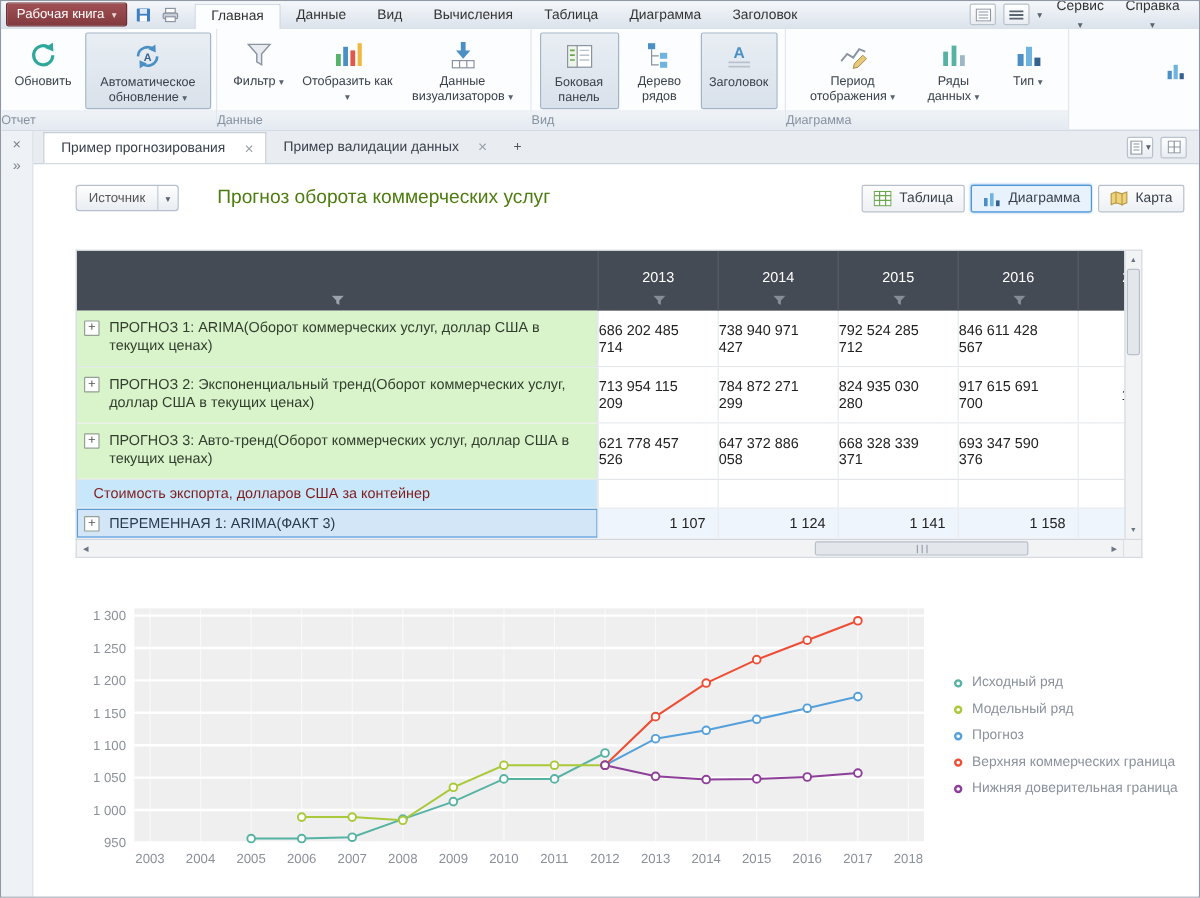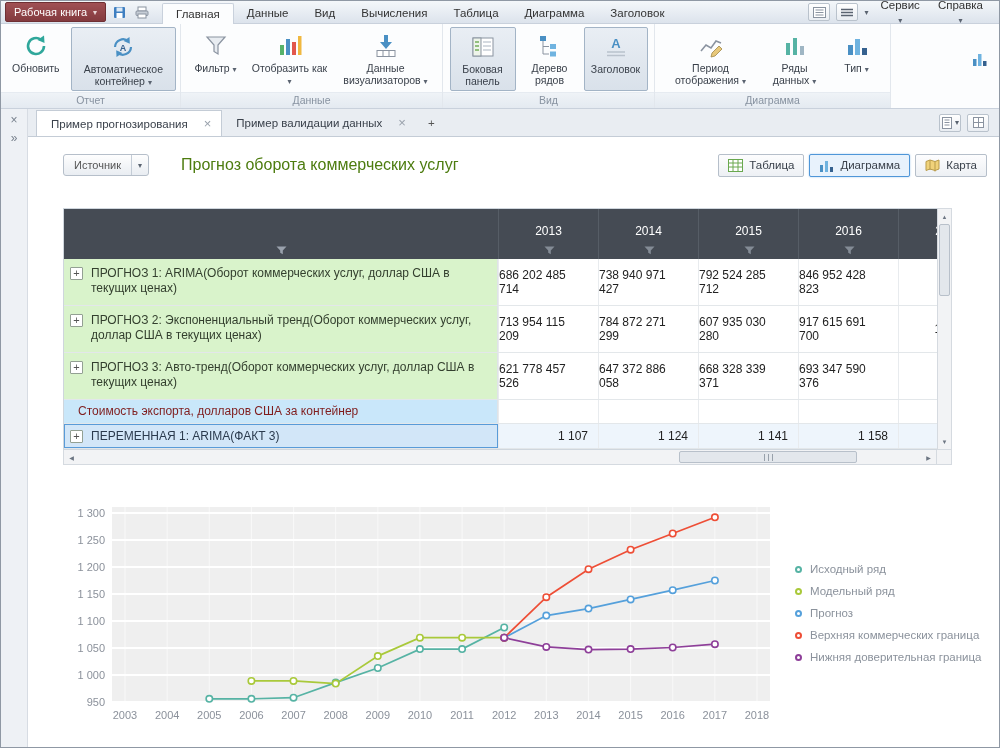--- a/index.html
+++ b/index.html
@@ -27,21 +27,21 @@
 
   
   .ribbon { height:85px; background:#fcfdfe; border-bottom:1px solid #c9d1dc; display:flex; position:relative; }
   .rgroup { display:flex; flex-direction:column; border-right:1px solid #e2e7ed; }
   .rbtns { flex:1; display:flex; align-items:flex-start; justify-content:center; gap:4px; padding:3px 4px 0; }
   .rbtn { display:flex; flex-direction:column; align-items:center; padding-top:5px; gap:3px; height:64px; border-radius:2px; }
   .rbtn.toggled { background:linear-gradient(#e9eef4,#d9e1ea); border:1px solid #a3b4c6; }
   .ricon { height:27px; display:flex; align-items:center; justify-content:center; }
   .rlabel { display:block; text-align:center; font-size:10.5px; line-height:12px; color:#3a414b; padding:0 2px; }
   .rlabel .dd { font-size:8px; color:#5a6370; }
-  .glabel { height:16px; font-size:10.5px; color:#8792a0; text-align:center; line-height:15px;
+  .glabel { height:16px; font-size:10.5px; color:#8792a0; line-height:15px;
             background:linear-gradient(#eff3f7,#e4eaf1); border-top:1px solid #e6ebf1; }
   .ribbon-extra { position:absolute; right:10px; top:26px; }
 
   
   .lower { display:flex; height:640px; }
   .leftstrip { width:27px; background:#eef1f5; border-right:1px solid #d7dce3; display:flex; flex-direction:column;
                align-items:center; padding-top:4px; gap:4px; }
   .ls-btn { font-size:12px; color:#79828e; line-height:14px; }
   .mainarea { flex:1; display:flex; flex-direction:column; }
 
@@ -191,21 +191,21 @@
         <div class="rbtn toggled" style="width:106px">
           <span class="ricon">
             <svg width="26" height="26" viewBox="0 0 26 26">
                 <path d="M5 13a8 8 0 0 1 13.5-5.5" fill="none" stroke="#4a90c4" stroke-width="2.2"></path>
                 <polygon points="19.5,3 19.8,9.8 13.6,7" fill="#4a90c4"></polygon>
                 <path d="M21 13a8 8 0 0 1-13.5 5.5" fill="none" stroke="#4a90c4" stroke-width="2.2"></path>
                 <polygon points="6.5,23 6.2,16.2 12.4,19" fill="#4a90c4"></polygon>
                 <text x="13" y="16.5" text-anchor="middle" font-size="9" font-weight="bold" fill="#35618f">A</text>
               </svg>
           </span>
-          <span class="rlabel"><span>Автоматическое контейнер</span> <span class="dd">▾</span></span>
+          <span class="rlabel"><span>Автоматическое обновление</span> <span class="dd">▾</span></span>
         </div>
       </div>
       <div class="glabel">Отчет</div>
     </div>
 
     <div class="rgroup" style="width:262px">
       <div class="rbtns">
         <div class="rbtn" style="width:56px">
           <span class="ricon">
             <svg width="26" height="26" viewBox="0 0 26 26">
@@ -438,31 +438,31 @@
                 </div>
               <div class="tbody">
                   <div class="trow green">
                     <div class="tlabel">
                       <span class="expander">+</span>
                       <span>ПРОГНОЗ 1: ARIMA(Оборот коммерческих услуг, доллар США в текущих ценах)</span>
                     </div>
                     <div class="tval">686 202 485 714</div>
                     <div class="tval">738 940 971 427</div>
                     <div class="tval">792 524 285 712</div>
-                    <div class="tval">846 952 428 823</div>
+                    <div class="tval">846 611 428 567</div>
                     <div class="tval">902 225</div>
                   </div>
                   <div class="trow green">
                     <div class="tlabel">
                       <span class="expander">+</span>
                       <span>ПРОГНОЗ 2: Экспоненциальный тренд(Оборот коммерческих услуг, доллар США в текущих ценах)</span>
                     </div>
                     <div class="tval">713 954 115 209</div>
                     <div class="tval">784 872 271 299</div>
-                    <div class="tval">607 935 030 280</div>
+                    <div class="tval">824 935 030 280</div>
                     <div class="tval">917 615 691 700</div>
                     <div class="tval">1 006 383</div>
                   </div>
                   <div class="trow green">
                     <div class="tlabel">
                       <span class="expander">+</span>
                       <span>ПРОГНОЗ 3: Авто-тренд(Оборот коммерческих услуг, доллар США в текущих ценах)</span>
                     </div>
                     <div class="tval">621 778 457 526</div>
                     <div class="tval">647 372 886 058</div>

